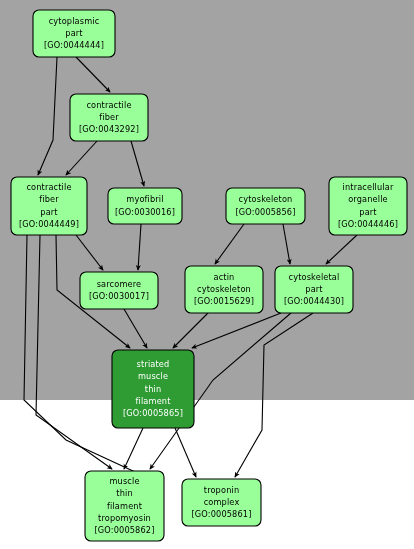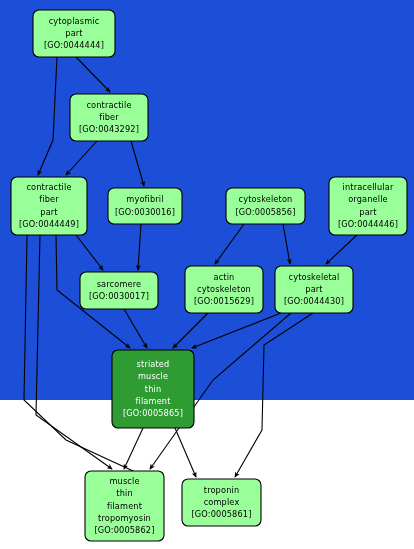--- a/index.html
+++ b/index.html
@@ -10,21 +10,21 @@
   body {
     width: 414px;
     height: 549px;
     overflow: hidden;
     font-family: "DejaVu Sans", sans-serif;
   }
   #graph-root {
     position: relative;
     width: 414px;
     height: 400px;
-    background: #1d4ed8;
+    background: #a3a3a3;
   }
   svg.dag {
     position: absolute;
     left: 0;
     top: 0;
     width: 414px;
     height: 549px;
   }
   .edge-line {
     stroke: #000000;

